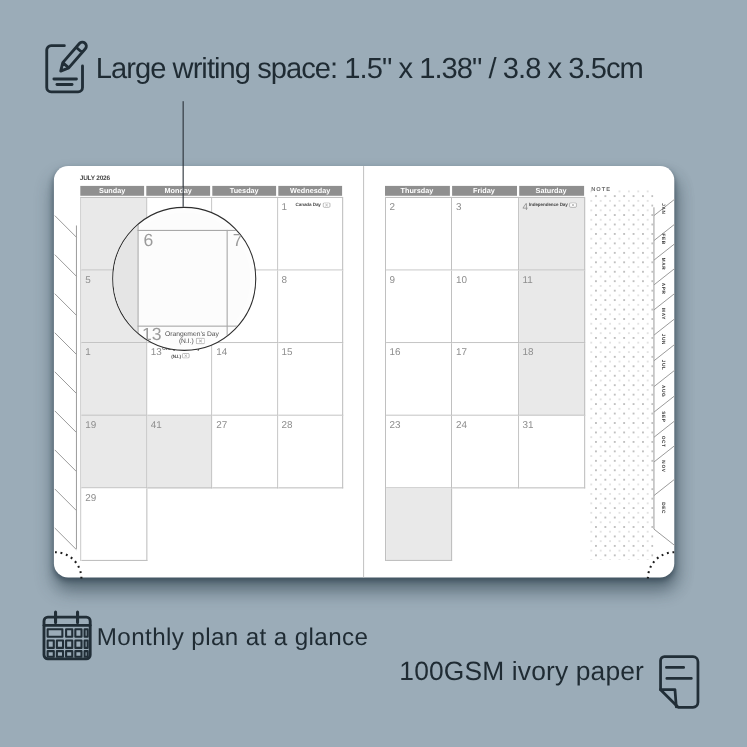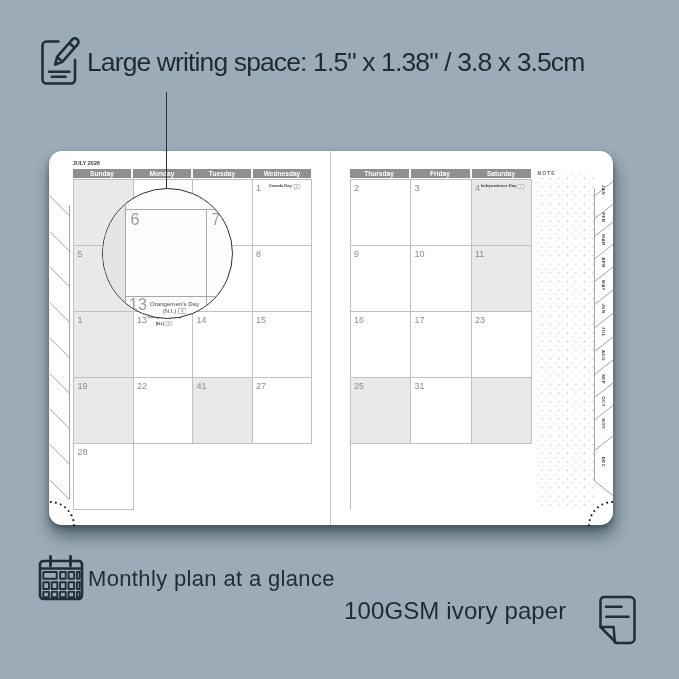--- a/index.html
+++ b/index.html
@@ -100,31 +100,31 @@
         </div>
         <div class="cell">
           <span class="dn">14</span>
         </div>
         <div class="cell">
           <span class="dn">15</span>
         </div>
         <div class="cell sh">
           <span class="dn">19</span>
         </div>
-        <div class="cell">
-          <span class="dn">22</span>
-        </div>
         <div class="cell sh">
           <span class="dn">41</span>
         </div>
         <div class="cell">
           <span class="dn">27</span>
         </div>
         <div class="cell">
           <span class="dn">28</span>
+        </div>
+        <div class="cell">
+          <span class="dn">29</span>
         </div>
   </div>
 
   <div class="hdrrow" style="left:300.5px;top:18px">
     <div class="hdr" style="width:59px">Thursday</div>
     <div class="hdr" style="width:59px">Friday</div>
     <div class="hdr" style="width:59px">Saturday</div>
   </div>
 
   <div class="grid" style="left:300.5px;top:27.5px;width:181.5px;height:330px;
@@ -150,25 +150,28 @@
         </div>
         <div class="cell sh">
           <span class="dn">11</span>
         </div>
         <div class="cell">
           <span class="dn">16</span>
         </div>
         <div class="cell">
           <span class="dn">17</span>
         </div>
+        <div class="cell sh">
+          <span class="dn">18</span>
+        </div>
         <div class="cell">
           <span class="dn">23</span>
         </div>
-        <div class="cell sh">
-          <span class="dn">25</span>
+        <div class="cell">
+          <span class="dn">24</span>
         </div>
         <div class="cell">
           <span class="dn">31</span>
         </div>
         <div class="cell sh"></div>
   </div>
 
   <div id="dots" style="left:487px;top:20.5px;width:58px;height:337px"></div>
 
   <div id="notelbl" style="left:488.5px;top:19.3px">NOTE</div>
@@ -268,21 +271,21 @@
    <rect x="14.7" y="37.9" width="5.6" height="5.2"></rect>
    <rect x="23.1" y="37.9" width="5.6" height="5.2"></rect>
    <rect x="31.5" y="37.9" width="5.6" height="5.2"></rect>
    <rect x="39.9" y="37.9" width="2.8" height="5.2"></rect>
   </g>
  </g>
 </svg>
 
 <div class="cap" style="left:88px;top:566px;font-size:22px;letter-spacing:0.35px">Monthly plan at a glance</div>
 
-<div class="cap" style="left:344px;top:597px;font-size:24px;letter-spacing:0.13px">100GSM ivory paper</div>
+<div class="cap" style="left:363px;top:597px;font-size:24px;letter-spacing:0.13px">100GSM ivory paper</div>
 
 <svg class="abs" style="left:597px;top:594px" width="42" height="54" viewBox="0 0 42 54">
  <g fill="none" stroke="#212e37" stroke-width="2.5" stroke-linecap="round" stroke-linejoin="round">
   <path d="M3.5 33 V6.5 a3.5 3.5 0 0 1 3.5 -3.5 H33 a4.5 4.5 0 0 1 4.5 4.5 V44.5 a4.5 4.5 0 0 1 -4.5 4.5 H19.5 Z"></path>
   <path d="M3.5 33 H16.6 L17.8 48.6"></path>
   <path d="M8.8 12.8 H24.5 M9.2 22.8 H31.5"></path>
  </g>
 </svg>
 
 </body></html>

